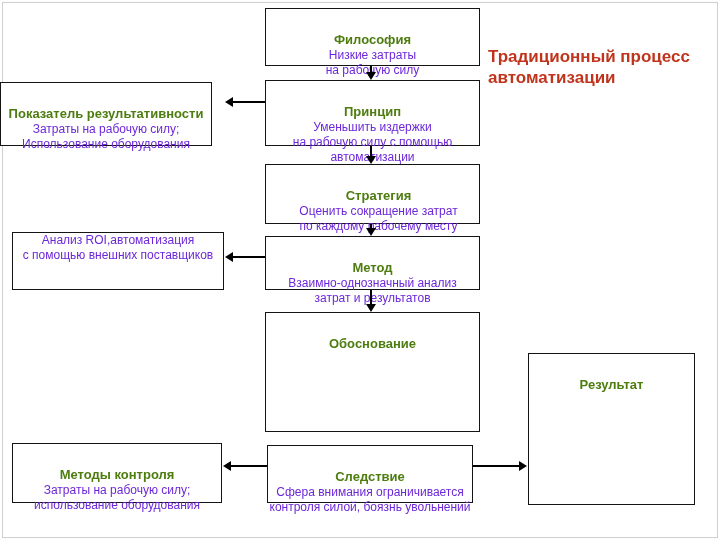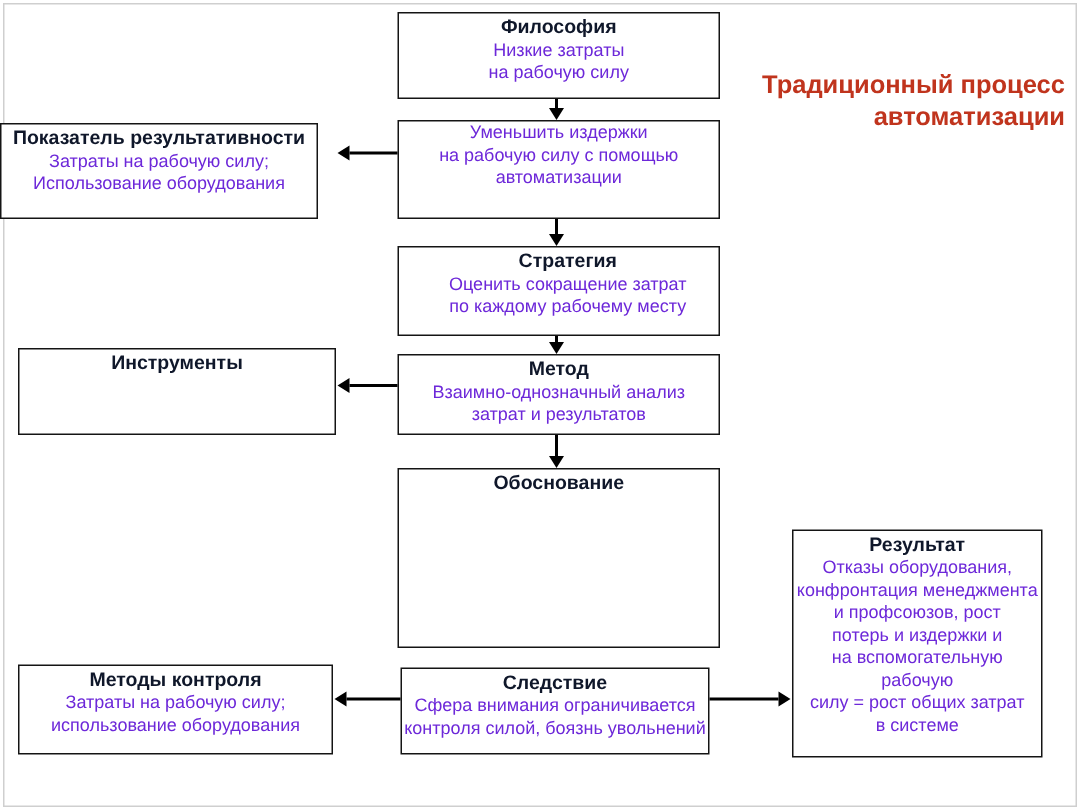--- a/index.html
+++ b/index.html
@@ -14,36 +14,36 @@
     border:1px solid #cfcfcf;pointer-events:none;
   }
   .box{
     position:absolute;
     background:#ffffff;
     border:1.5px solid #141414;
     box-sizing:border-box;
     text-align:center;
   }
   .box-title{
-    margin-top:0;
+    margin-top:22px;
     font-weight:bold;
     font-size:13px;
     line-height:17px;
-    color:#0f172a;
+    color:#4d7c0f;
     white-space:nowrap;
   }
   .box-body{
     font-size:12px;
     line-height:15px;
     color:#6d28d9;
     white-space:pre-line;
   }
   .heading{
     position:absolute;left:488px;top:46px;width:222px;
-    text-align:right;
+    text-align:left;
     font-weight:bold;
     font-size:17px;
     line-height:21px;
     color:#c0341d;
     white-space:pre-line;
   }
   .hline{position:absolute;height:2px;background:#000;}
   .vline{position:absolute;width:2px;background:#000;}
   .head-down{
     position:absolute;width:0;height:0;
@@ -72,20 +72,21 @@
 <div class="heading">Традиционный процесс
 автоматизации</div>
 
 <div class="box" style="left:265px;top:8px;width:215px;height:58px;">
   <div class="box-title">Философия</div>
   <div class="box-body">Низкие затраты
 на рабочую силу</div>
 </div>
 
 <div class="box" style="left:265px;top:80px;width:215px;height:66px;">
+  <div class="box-title">Принцип</div>
   <div class="box-body">Уменьшить издержки
 на рабочую силу с помощью
 автоматизации</div>
 </div>
 
 <div class="box" style="left:265px;top:164px;width:215px;height:60px;padding-left:12px;">
   <div class="box-title">Стратегия</div>
   <div class="box-body">Оценить сокращение затрат
 по каждому рабочему месту</div>
 </div>
@@ -106,38 +107,32 @@
 контроля силой, боязнь увольнений</div>
 </div>
 
 <div class="box" style="left:0;top:82px;width:212px;height:64px;">
   <div class="box-title">Показатель результативности</div>
   <div class="box-body">Затраты на рабочую силу;
 Использование оборудования</div>
 </div>
 
 <div class="box" style="left:12px;top:232px;width:212px;height:58px;">
-  <div class="box-title">Инструменты</div>
+  <div class="box-body">Анализ ROI,автоматизация
+с помощью внешних поставщиков</div>
 </div>
 
 <div class="box" style="left:12px;top:443px;width:210px;height:60px;">
   <div class="box-title">Методы контроля</div>
   <div class="box-body">Затраты на рабочую силу;
 использование оборудования</div>
 </div>
 
 <div class="box" style="left:528px;top:353px;width:167px;height:152px;">
   <div class="box-title">Результат</div>
-  <div class="box-body">Отказы оборудования,
-конфронтация менеджмента
-и профсоюзов, рост
-потерь и издержки и
-на вспомогательную рабочую
-силу = рост общих затрат
-в системе</div>
 </div>
 
 <div>
   <div class="vline" style="left:370px;top:66px;height:7px;"></div>
   <div class="head-down" style="left:366px;top:72px;"></div>
 </div>
 
 <div>
   <div class="hline" style="left:233px;top:101px;width:32px;"></div>
   <div class="head-left" style="left:225px;top:97px;"></div>

